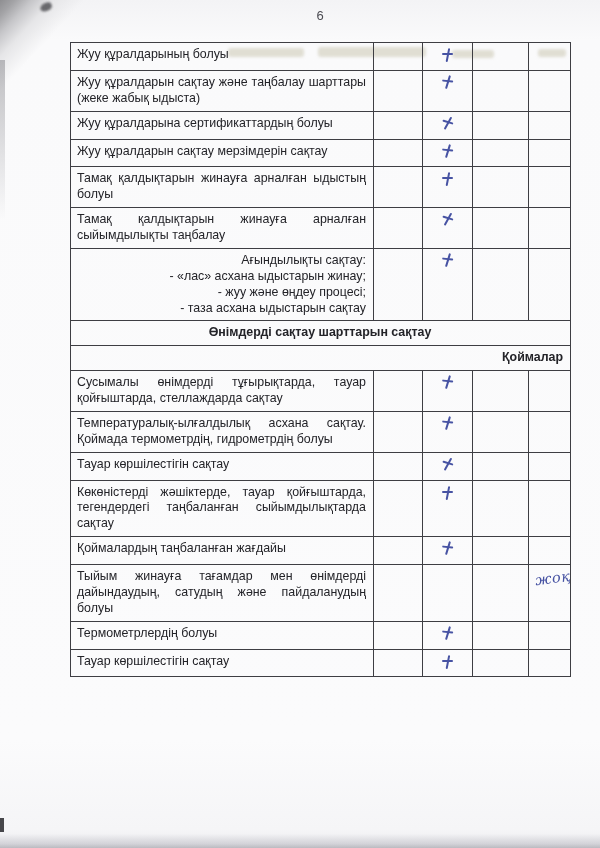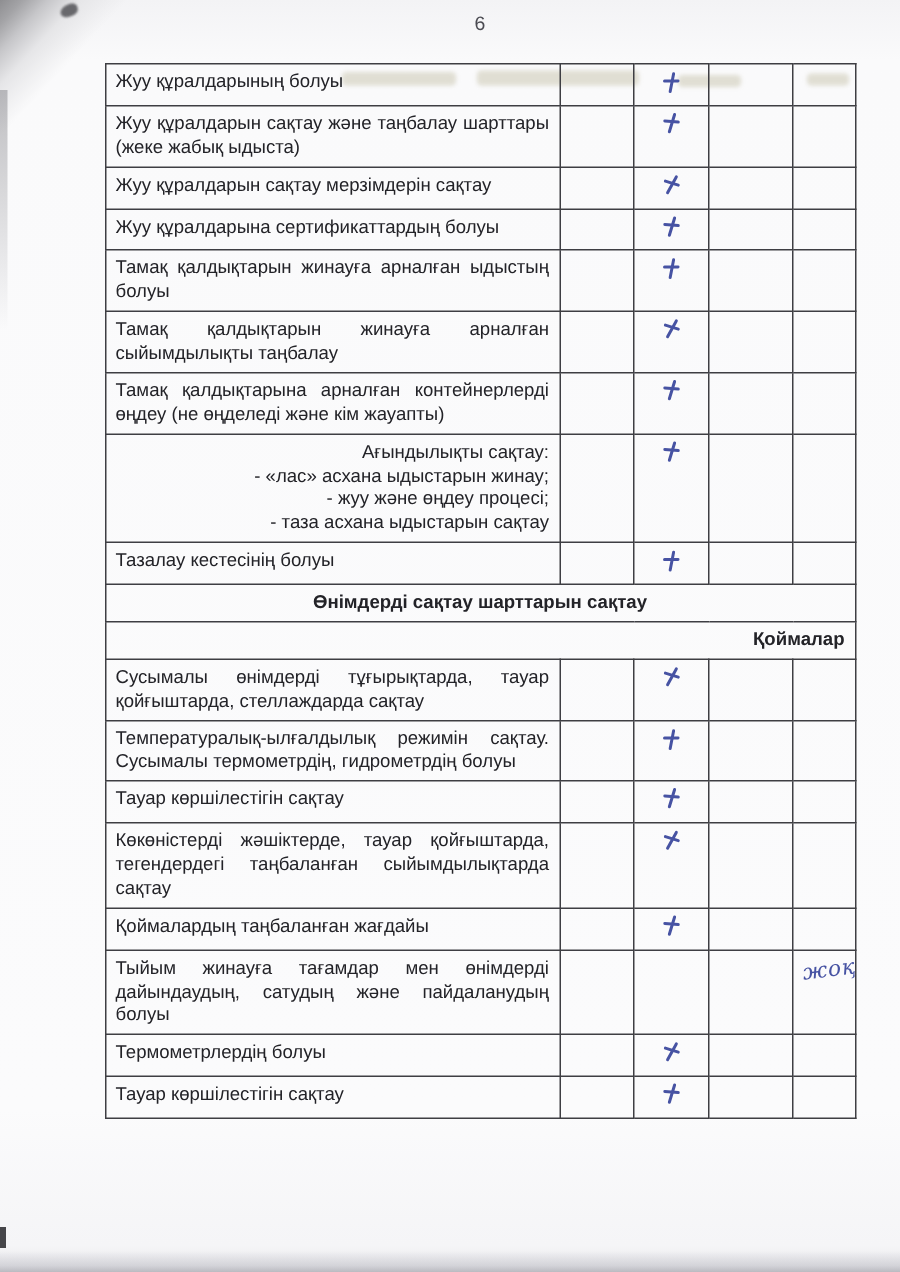--- a/index.html
+++ b/index.html
@@ -124,102 +124,84 @@
           <td class="c-text">
             <div class="cell-text">Жуу құралдарын сақтау және таңбалау шарттары (жеке жабық ыдыста)</div>
           </td>
           <td class="c-empty"></td>
           <td class="c-check"><span class="mark"></span></td>
           <td class="c-empty"></td>
           <td class="c-note"></td>
         </tr>
         <tr>
           <td class="c-text">
+            <div class="cell-text">Жуу құралдарына сертификаттардың болуы</div>
+          </td>
+          <td class="c-empty"></td>
+          <td class="c-check"><span class="mark"></span></td>
+          <td class="c-empty"></td>
+          <td class="c-note"></td>
+        </tr>
+        <tr>
+          <td class="c-text">
             <div class="cell-text">Жуу құралдарын сақтау мерзімдерін сақтау</div>
           </td>
           <td class="c-empty"></td>
           <td class="c-check"><span class="mark"></span></td>
           <td class="c-empty"></td>
           <td class="c-note"></td>
         </tr>
         <tr>
           <td class="c-text">
-            <div class="cell-text">Жуу құралдарына сертификаттардың болуы</div>
-          </td>
-          <td class="c-empty"></td>
-          <td class="c-check"><span class="mark"></span></td>
-          <td class="c-empty"></td>
-          <td class="c-note"></td>
-        </tr>
-        <tr>
-          <td class="c-text">
             <div class="cell-text">Тамақ қалдықтарын жинауға арналған ыдыстың болуы</div>
           </td>
           <td class="c-empty"></td>
           <td class="c-check"><span class="mark"></span></td>
           <td class="c-empty"></td>
           <td class="c-note"></td>
         </tr>
         <tr>
           <td class="c-text">
             <div class="cell-text">Тамақ қалдықтарын жинауға арналған сыйымдылықты таңбалау</div>
-          </td>
-          <td class="c-empty"></td>
-          <td class="c-check"><span class="mark"></span></td>
-          <td class="c-empty"></td>
-          <td class="c-note"></td>
-        </tr>
-        <tr>
-          <td class="c-text">
-            <div class="cell-text">Тамақ қалдықтарына арналған контейнерлерді өңдеу (не өңделеді және кім жауапты)</div>
           </td>
           <td class="c-empty"></td>
           <td class="c-check"><span class="mark"></span></td>
           <td class="c-empty"></td>
           <td class="c-note"></td>
         </tr>
         <tr>
           <td class="c-text multiline">
             <div class="cell-text">Ағындылықты сақтау:
 - «лас» асхана ыдыстарын жинау;
 - жуу және өңдеу процесі;
 - таза асхана ыдыстарын сақтау</div>
           </td>
           <td class="c-empty"></td>
           <td class="c-check"><span class="mark"></span></td>
           <td class="c-empty"></td>
           <td class="c-note"></td>
         </tr>
         <tr>
-          <td class="c-text">
-            <div class="cell-text">Тазалау кестесінің болуы</div>
-          </td>
-          <td class="c-empty"></td>
-          <td class="c-check"><span class="mark"></span></td>
-          <td class="c-empty"></td>
-          <td class="c-note"></td>
-        </tr>
-        <tr>
           <td colspan="5" class="section-cell">Өнімдерді сақтау шарттарын сақтау</td>
         </tr>
         <tr>
           <td colspan="5" class="subsection-cell">Қоймалар</td>
         </tr>
         <tr>
           <td class="c-text">
             <div class="cell-text">Сусымалы өнімдерді тұғырықтарда, тауар қойғыштарда, стеллаждарда сақтау</div>
           </td>
           <td class="c-empty"></td>
           <td class="c-check"><span class="mark"></span></td>
           <td class="c-empty"></td>
           <td class="c-note"></td>
         </tr>
         <tr>
           <td class="c-text">
-            <div class="cell-text">Температуралық-ылғалдылық режимін сақтау. Сусымалы термометрдің, гидрометрдің болуы</div>
+            <div class="cell-text">Температуралық-ылғалдылық асхана сақтау. Қоймада термометрдің, гидрометрдің болуы</div>
           </td>
           <td class="c-empty"></td>
           <td class="c-check"><span class="mark"></span></td>
           <td class="c-empty"></td>
           <td class="c-note"></td>
         </tr>
         <tr>
           <td class="c-text">
             <div class="cell-text">Тауар көршілестігін сақтау</div>
           </td>

